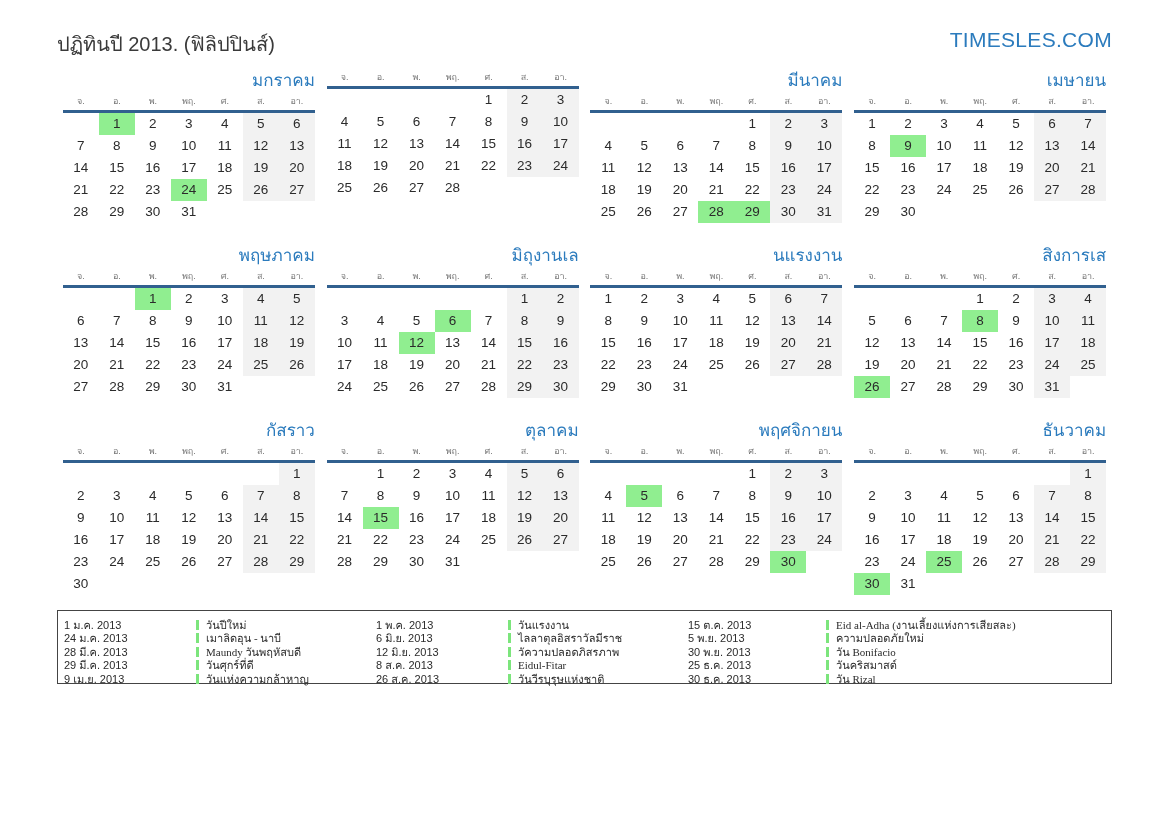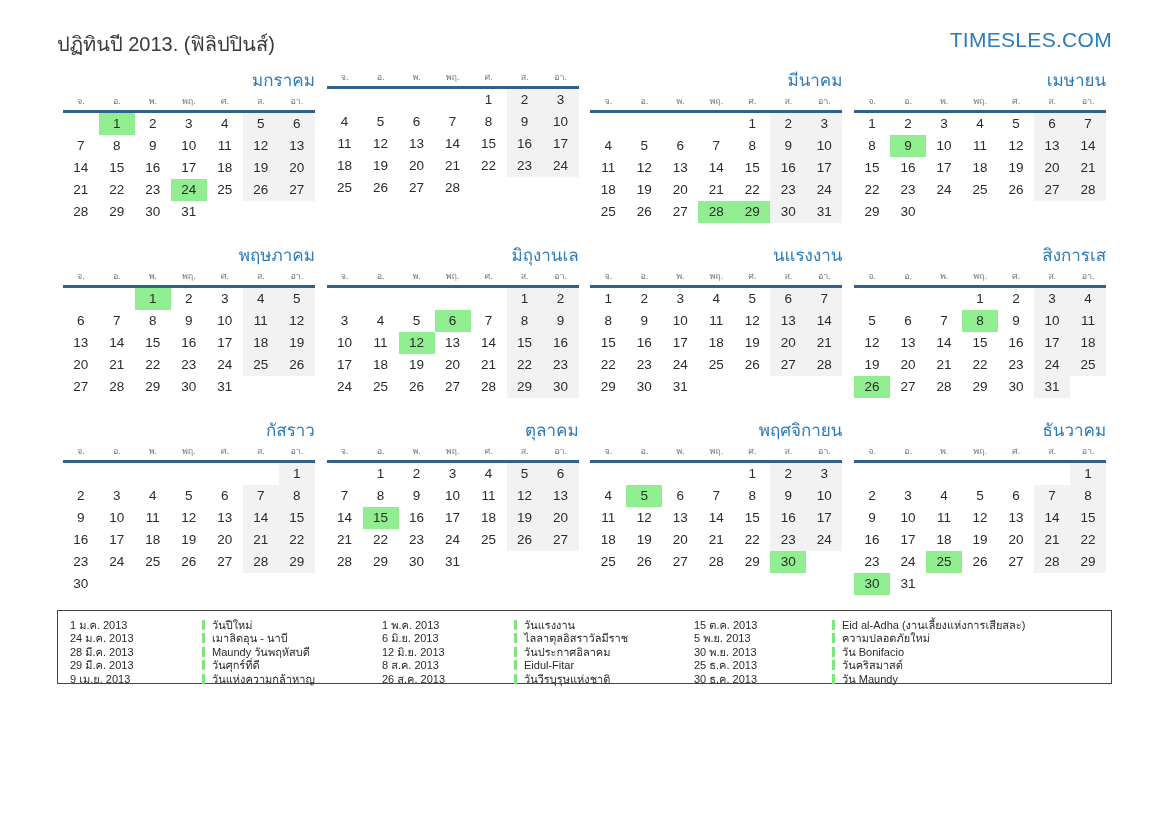--- a/index.html
+++ b/index.html
@@ -14,25 +14,25 @@
   .month { width:252px; margin:0 auto; }
   .mtitle { text-align:right; font-size:17px; color:var(--accent); height:24px; line-height:22px; }
   .dhrow { display:grid; grid-template-columns:repeat(7,36px); height:19px;
            border-bottom:3px solid var(--header_line); }
   .dh { font-size:9px; color:var(--day_header_text); text-align:center; line-height:15px; }
   .dgrid { display:grid; grid-template-columns:repeat(7,36px); grid-auto-rows:22px; }
   .cell { font-size:13.5px; color:var(--date_text); text-align:center; line-height:22px; }
   .wknd { background:var(--weekend); }
   .hol  { background:var(--holiday); }
   .legend { position:absolute; left:57px; top:610px; width:1055px; height:74px;
-            border:1px solid var(--border); padding:8px 12px 6px 12px; display:grid;
+            border:1px solid var(--border); padding:8px 12px 6px 6px; display:grid;
             grid-template-columns:132px 180px 132px 180px 138px auto;
             grid-auto-rows:13.4px; font-size:11px; color:var(--date_text); }
   .ldate { line-height:13px; }
-  .lname { line-height:13px; white-space:nowrap; }
+  .lname { line-height:13px; white-space:nowrap;font-family:Liberation Serif, serif; }
   .lbar  { display:inline-block; width:3px; height:10px; background:var(--legend_marker);
            margin-right:7px; vertical-align:-1px; }
 </style>
 </head>
 <body>
 
 <div class="page-header">
   <div class="page-title">ปฏิทินปี 2013. (ฟิลิปปินส์)</div>
   <a class="site-link" href="#">TIMESLES.COM</a>
 </div>
@@ -617,28 +617,28 @@
     <div class="lname"><span class="lbar"></span><span>Eid al-Adha (งานเลี้ยงแห่งการเสียสละ)</span></div>
     <div class="ldate">24 ม.ค. 2013</div>
     <div class="lname"><span class="lbar"></span><span>เมาลิดอุน - นาบี</span></div>
     <div class="ldate">6 มิ.ย. 2013</div>
     <div class="lname"><span class="lbar"></span><span>ไลลาตุลอิสราวัลมีราช</span></div>
     <div class="ldate">5 พ.ย. 2013</div>
     <div class="lname"><span class="lbar"></span><span>ความปลอดภัยใหม่</span></div>
     <div class="ldate">28 มี.ค. 2013</div>
     <div class="lname"><span class="lbar"></span><span>Maundy วันพฤหัสบดี</span></div>
     <div class="ldate">12 มิ.ย. 2013</div>
-    <div class="lname"><span class="lbar"></span><span>วันประกาศอิลาคม</span></div>
+    <div class="lname"><span class="lbar"></span><span>วัความปลอดภิสรภาพ</span></div>
     <div class="ldate">30 พ.ย. 2013</div>
     <div class="lname"><span class="lbar"></span><span>วัน Bonifacio</span></div>
     <div class="ldate">29 มี.ค. 2013</div>
     <div class="lname"><span class="lbar"></span><span>วันศุกร์ที่ดี</span></div>
     <div class="ldate">8 ส.ค. 2013</div>
     <div class="lname"><span class="lbar"></span><span>Eidul-Fitar</span></div>
     <div class="ldate">25 ธ.ค. 2013</div>
     <div class="lname"><span class="lbar"></span><span>วันคริสมาสต์</span></div>
     <div class="ldate">9 เม.ย. 2013</div>
     <div class="lname"><span class="lbar"></span><span>วันแห่งความกล้าหาญ</span></div>
     <div class="ldate">26 ส.ค. 2013</div>
     <div class="lname"><span class="lbar"></span><span>วันวีรบุรุษแห่งชาติ</span></div>
     <div class="ldate">30 ธ.ค. 2013</div>
-    <div class="lname"><span class="lbar"></span><span>วัน Maundy</span></div>
+    <div class="lname"><span class="lbar"></span><span>วัน Rizal</span></div>
   </div>
 
 </body></html>

